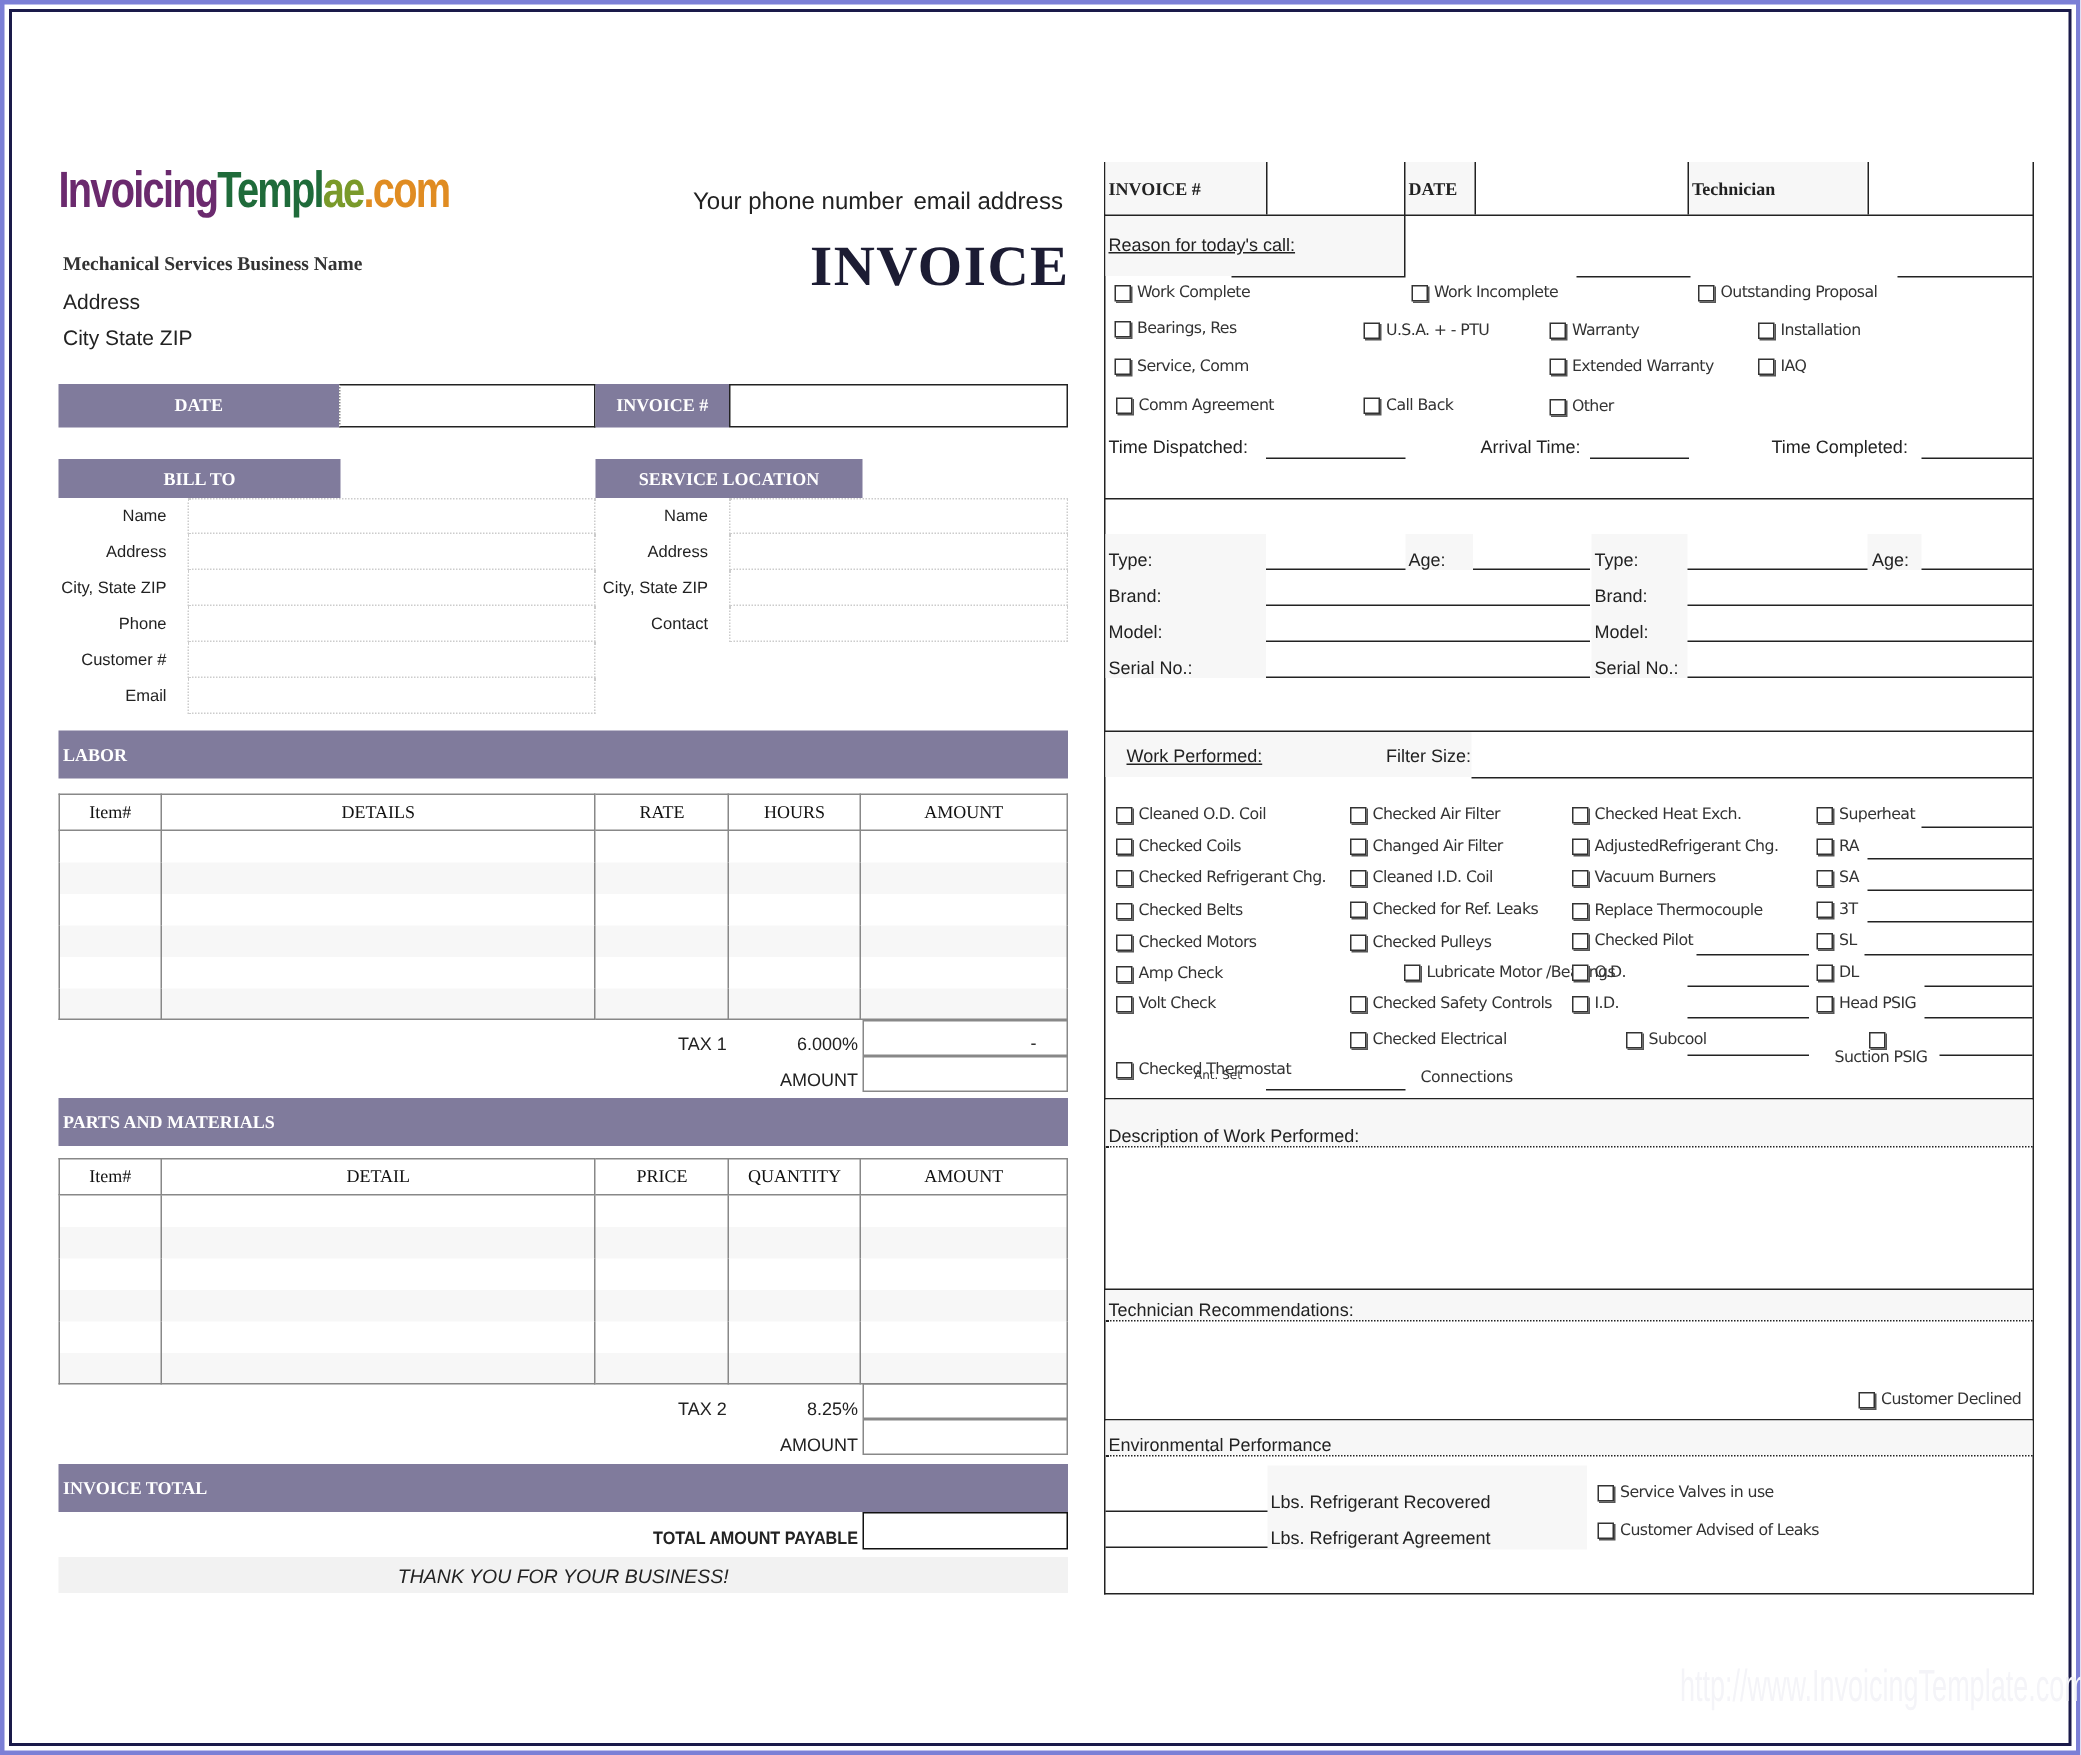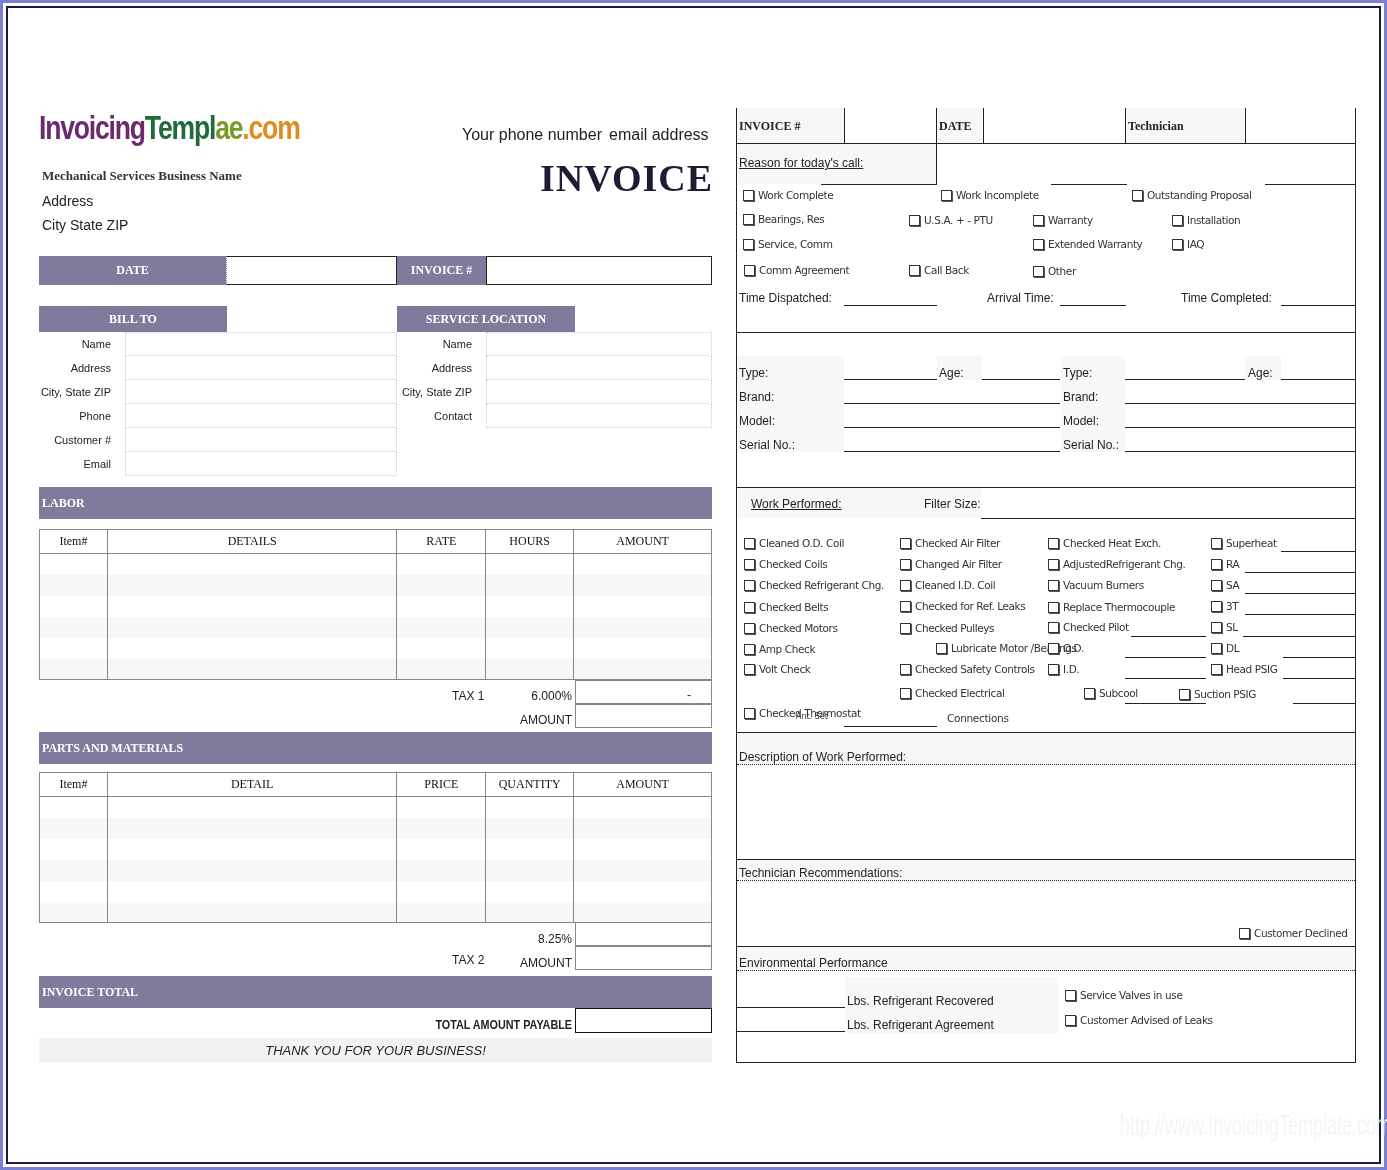--- a/index.html
+++ b/index.html
@@ -216,21 +216,21 @@
       </tr>
   <tr class="alt">
         <td></td>
         <td></td>
         <td></td>
         <td></td>
         <td></td>
       </tr>
 </tbody>
   </table>
-<div class="abs" style="left:452px; top:932px; font-size:12px;margin-top:21px;">TAX 2</div>
+<div class="abs" style="left:452px; top:932px; font-size:12px;">TAX 2</div>
 <div class="abs r" style="left:500px; width:72px; top:932px; font-size:12px;">8.25%</div>
 <div class="abs box" style="left:575px; top:922px; width:137px; height:24px;"></div>
 <div class="abs r" style="left:500px; width:72px; top:956px; font-size:12px;">AMOUNT</div>
 <div class="abs box" style="left:575px; top:946px; width:137px; height:24px;"></div>
 
 <div class="abs bar" style="left:39px; top:976px; width:673px; height:32px; padding-left:3px;">INVOICE TOTAL</div>
 <div class="abs r" style="left:380px; width:192px; top:1018px; font-size:12px; font-weight:bold; transform:scaleX(0.9); transform-origin:right;">TOTAL AMOUNT PAYABLE</div>
 <div class="abs" style="left:575px; top:1008px; width:137px; height:25px; border:1px solid #111;"></div>
 <div class="abs" style="left:39px; top:1038px; width:673px; height:24px; background:#f2f2f2; font-size:13px; font-style:italic; text-align:center; padding-top:5px;">THANK YOU FOR YOUR BUSINESS!</div>
 
@@ -486,21 +486,21 @@
 <div class="cbitem" style="left:1211px; top:642px;">
     <span class="cb"></span>
     <span>DL</span>
   </div>
 <div class="uline" style="left:1283px; top:657px; width:72px;"></div>
 <div class="cbitem" style="left:1211px; top:663px;">
     <span class="cb"></span>
     <span>Head PSIG</span>
   </div>
 <div class="uline" style="left:1283px; top:678px; width:72px;"></div>
-<div class="cbitem" style="left:1179px; top:688px;">
+<div class="cbitem" style="left:1223px; top:688px;flex-direction:column;">
     <span class="cb"></span>
     <span>Suction PSIG</span>
   </div>
 <div class="uline" style="left:1293px; top:703px; width:62px;"></div>
 
 <div class="rl" style="left:764px; top:712px; font-size:8px; font-family:'DejaVu Sans', sans-serif; color:#333;margin-left:32px;">Ant. Set</div>
 <div class="uline" style="left:844px; top:726px; width:93px;"></div>
 <div class="rl" style="left:947px; top:712px; font-size:10.5px; font-family:'DejaVu Sans', sans-serif; letter-spacing:-0.3px; color:#333;">Connections</div>
 <div class="hline" style="left:736px; top:732px; width:620px;"></div>
 

